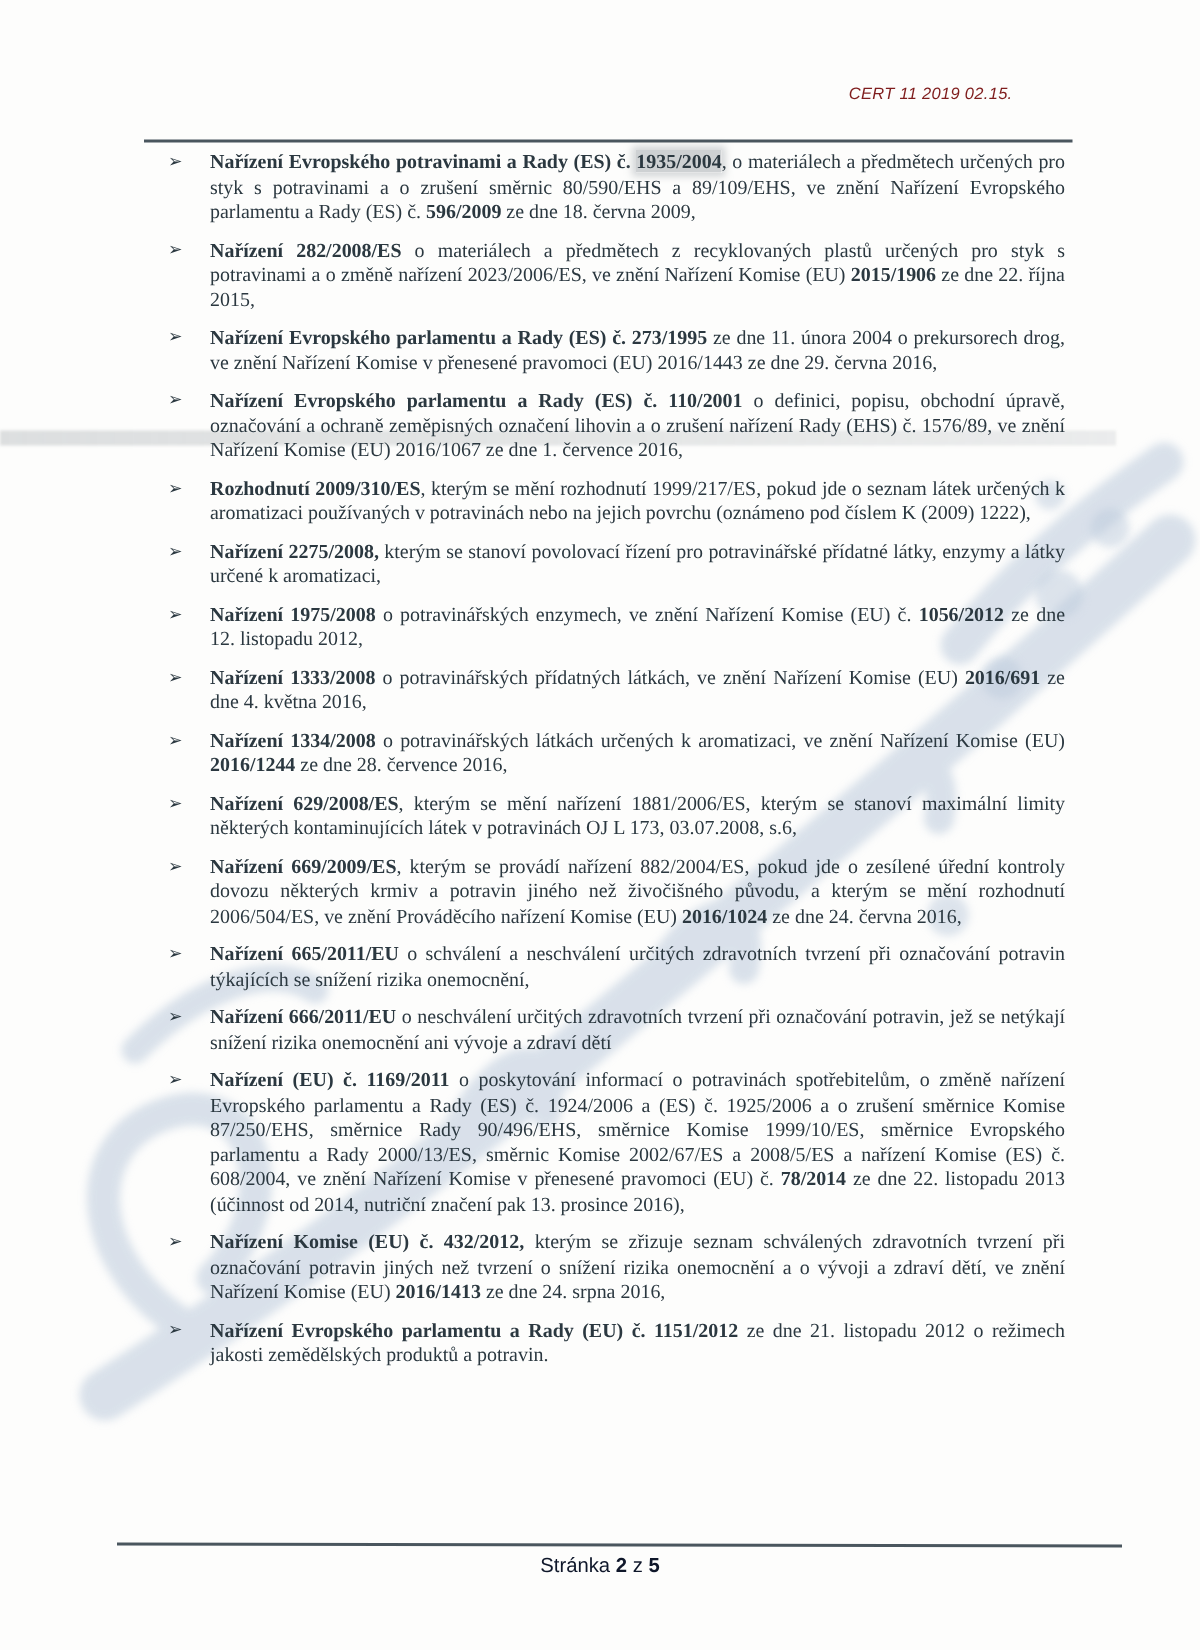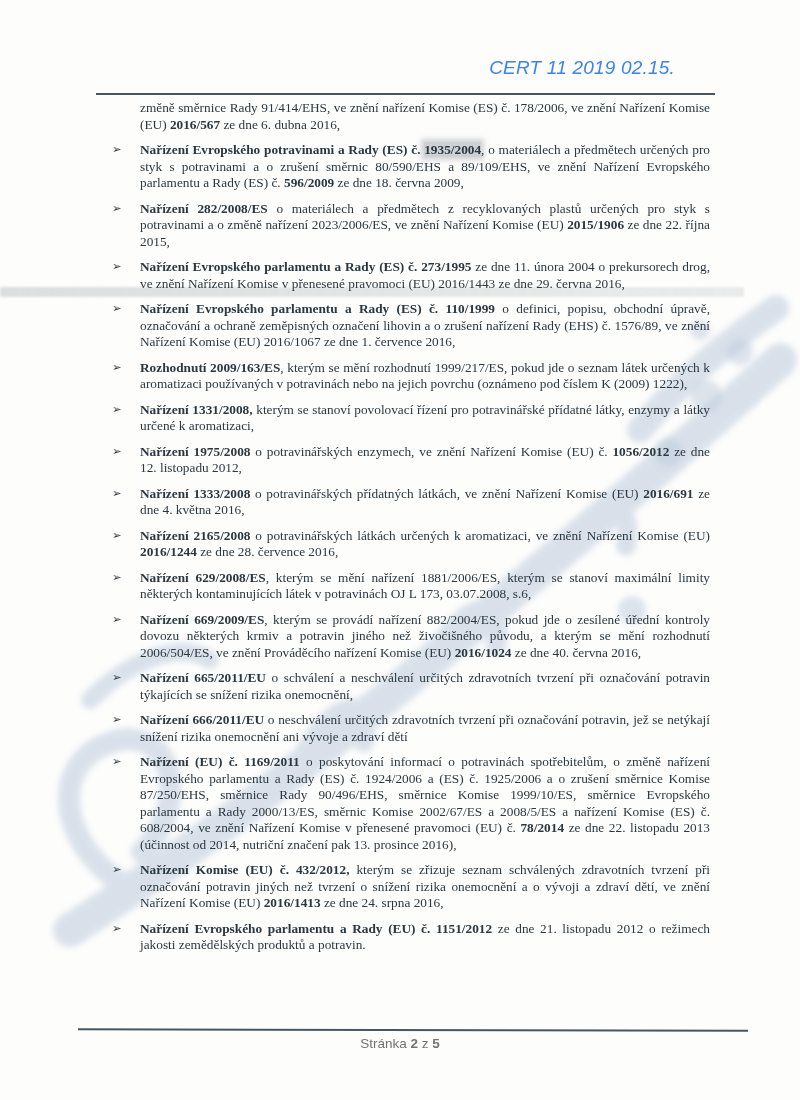--- a/index.html
+++ b/index.html
@@ -14,27 +14,27 @@
   .watermark{position:absolute;left:0;top:0;width:800px;height:1100px;z-index:0;pointer-events:none;}
   .scan-band{
     position:absolute;left:0;top:287px;width:744px;height:10px;z-index:0;
     background:linear-gradient(to right, rgba(193,197,199,.55), rgba(193,197,199,.30));
     filter:blur(1px);
   }
   
   .header-text{
     position:absolute;top:57px;right:125px;z-index:2;
     font-family:"Liberation Sans", sans-serif;font-style:italic;
-    font-size:19px;letter-spacing:.2px;color:#3b82f6;
+    font-size:11px;letter-spacing:.2px;color:#7f1d1d;
   }
   .top-rule{position:absolute;left:96px;top:93px;width:619px;height:1.6px;background:#4a565e;z-index:2;}
   .bottom-rule{position:absolute;left:78px;top:1029px;width:670px;height:1.5px;background:#4a565e;transform:rotate(0.12deg);z-index:2;}
   .footer-text{
     position:absolute;left:0;top:1036px;width:800px;text-align:center;z-index:2;
-    font-family:"Liberation Sans", sans-serif;font-size:13.5px;color:#737373;
+    font-family:"Liberation Sans", sans-serif;font-size:13.5px;color:#0f172a;
   }
   
   .content{position:absolute;left:140px;top:100px;width:570px;z-index:1;}
   .intro-paragraph{margin:0 0 9px 0;text-align:justify;font-size:13.3px;line-height:16.5px;}
   .item{position:relative;margin:0 0 9px 0;}
   .marker{
     position:absolute;left:-28px;top:0px;
     font-family:"DejaVu Sans", sans-serif;font-size:11.5px;color:#2b3840;
   }
   .item-text{margin:0;text-align:justify;font-size:13.3px;line-height:16.5px;}
@@ -70,65 +70,64 @@
     <circle cx="700" cy="330" r="10"></circle>
   </g>
 </svg>
 
 <div class="scan-band"></div>
 
 <div class="header-text">CERT 11 2019 02.15.</div>
 <div class="top-rule"></div>
 
 <div class="content">
-  <p class="intro-paragraph"><span>změně směrnice Rady 91/414/EHS, ve znění nařízení Komise (ES) č. 178/2006, ve znění Nařízení Komise (EU) </span><span class="b">2016/567</span><span> ze dne 6. dubna 2016,</span></p>
   <div>
       <div class="item">
         <span class="marker">➢</span>
         <p class="item-text"><span class="b">Nařízení Evropského potravinami a Rady (ES) č. </span><span class="b hl">1935/2004</span><span>, o materiálech a předmětech určených pro styk s potravinami a o zrušení směrnic 80/590/EHS a 89/109/EHS, ve znění Nařízení Evropského parlamentu a Rady (ES) č. </span><span class="b">596/2009</span><span> ze dne 18. června 2009,</span></p>
       </div>
       <div class="item">
         <span class="marker">➢</span>
         <p class="item-text"><span class="b">Nařízení 282/2008/ES</span><span> o materiálech a předmětech z recyklovaných plastů určených pro styk s potravinami a o změně nařízení 2023/2006/ES, ve znění Nařízení Komise (EU) </span><span class="b">2015/1906</span><span> ze dne 22. října 2015,</span></p>
       </div>
       <div class="item">
         <span class="marker">➢</span>
         <p class="item-text"><span class="b">Nařízení Evropského parlamentu a Rady (ES) č. 273/1995</span><span> ze dne 11. února 2004 o prekursorech drog, ve znění Nařízení Komise v přenesené pravomoci (EU) 2016/1443 ze dne 29. června 2016,</span></p>
       </div>
       <div class="item">
         <span class="marker">➢</span>
-        <p class="item-text"><span class="b">Nařízení Evropského parlamentu a Rady (ES) č. 110/1999</span><span> o definici, popisu, obchodní úpravě, označování a ochraně zeměpisných označení lihovin a o zrušení nařízení Rady (EHS) č. 1576/89, ve znění Nařízení Komise (EU) 2016/1067 ze dne 1. července 2016,</span></p>
+        <p class="item-text"><span class="b">Nařízení Evropského parlamentu a Rady (ES) č. 110/2001</span><span> o definici, popisu, obchodní úpravě, označování a ochraně zeměpisných označení lihovin a o zrušení nařízení Rady (EHS) č. 1576/89, ve znění Nařízení Komise (EU) 2016/1067 ze dne 1. července 2016,</span></p>
       </div>
       <div class="item">
         <span class="marker">➢</span>
-        <p class="item-text"><span class="b">Rozhodnutí 2009/163/ES</span><span>, kterým se mění rozhodnutí 1999/217/ES, pokud jde o seznam látek určených k aromatizaci používaných v potravinách nebo na jejich povrchu (oznámeno pod číslem K (2009) 1222),</span></p>
+        <p class="item-text"><span class="b">Rozhodnutí 2009/310/ES</span><span>, kterým se mění rozhodnutí 1999/217/ES, pokud jde o seznam látek určených k aromatizaci používaných v potravinách nebo na jejich povrchu (oznámeno pod číslem K (2009) 1222),</span></p>
       </div>
       <div class="item">
         <span class="marker">➢</span>
-        <p class="item-text"><span class="b">Nařízení 1331/2008,</span><span> kterým se stanoví povolovací řízení pro potravinářské přídatné látky, enzymy a látky určené k aromatizaci,</span></p>
+        <p class="item-text"><span class="b">Nařízení 2275/2008,</span><span> kterým se stanoví povolovací řízení pro potravinářské přídatné látky, enzymy a látky určené k aromatizaci,</span></p>
       </div>
       <div class="item">
         <span class="marker">➢</span>
         <p class="item-text"><span class="b">Nařízení 1975/2008</span><span> o potravinářských enzymech, ve znění Nařízení Komise (EU) č. </span><span class="b">1056/2012</span><span> ze dne 12. listopadu 2012,</span></p>
       </div>
       <div class="item">
         <span class="marker">➢</span>
         <p class="item-text"><span class="b">Nařízení 1333/2008</span><span> o potravinářských přídatných látkách, ve znění Nařízení Komise (EU) </span><span class="b">2016/691</span><span> ze dne 4. května 2016,</span></p>
       </div>
       <div class="item">
         <span class="marker">➢</span>
-        <p class="item-text"><span class="b">Nařízení 2165/2008</span><span> o potravinářských látkách určených k aromatizaci, ve znění Nařízení Komise (EU) </span><span class="b">2016/1244</span><span> ze dne 28. července 2016,</span></p>
+        <p class="item-text"><span class="b">Nařízení 1334/2008</span><span> o potravinářských látkách určených k aromatizaci, ve znění Nařízení Komise (EU) </span><span class="b">2016/1244</span><span> ze dne 28. července 2016,</span></p>
       </div>
       <div class="item">
         <span class="marker">➢</span>
         <p class="item-text"><span class="b">Nařízení 629/2008/ES</span><span>, kterým se mění nařízení 1881/2006/ES, kterým se stanoví maximální limity některých kontaminujících látek v potravinách OJ L 173, 03.07.2008, s.6,</span></p>
       </div>
       <div class="item">
         <span class="marker">➢</span>
-        <p class="item-text"><span class="b">Nařízení 669/2009/ES</span><span>, kterým se provádí nařízení 882/2004/ES, pokud jde o zesílené úřední kontroly dovozu některých krmiv a potravin jiného než živočišného původu, a kterým se mění rozhodnutí 2006/504/ES, ve znění Prováděcího nařízení Komise (EU) </span><span class="b">2016/1024</span><span> ze dne 40. června 2016,</span></p>
+        <p class="item-text"><span class="b">Nařízení 669/2009/ES</span><span>, kterým se provádí nařízení 882/2004/ES, pokud jde o zesílené úřední kontroly dovozu některých krmiv a potravin jiného než živočišného původu, a kterým se mění rozhodnutí 2006/504/ES, ve znění Prováděcího nařízení Komise (EU) </span><span class="b">2016/1024</span><span> ze dne 24. června 2016,</span></p>
       </div>
       <div class="item">
         <span class="marker">➢</span>
         <p class="item-text"><span class="b">Nařízení 665/2011/EU</span><span> o schválení a neschválení určitých zdravotních tvrzení při označování potravin týkajících se snížení rizika onemocnění,</span></p>
       </div>
       <div class="item">
         <span class="marker">➢</span>
         <p class="item-text"><span class="b">Nařízení 666/2011/EU</span><span> o neschválení určitých zdravotních tvrzení při označování potravin, jež se netýkají snížení rizika onemocnění ani vývoje a zdraví dětí</span></p>
       </div>
       <div class="item">

